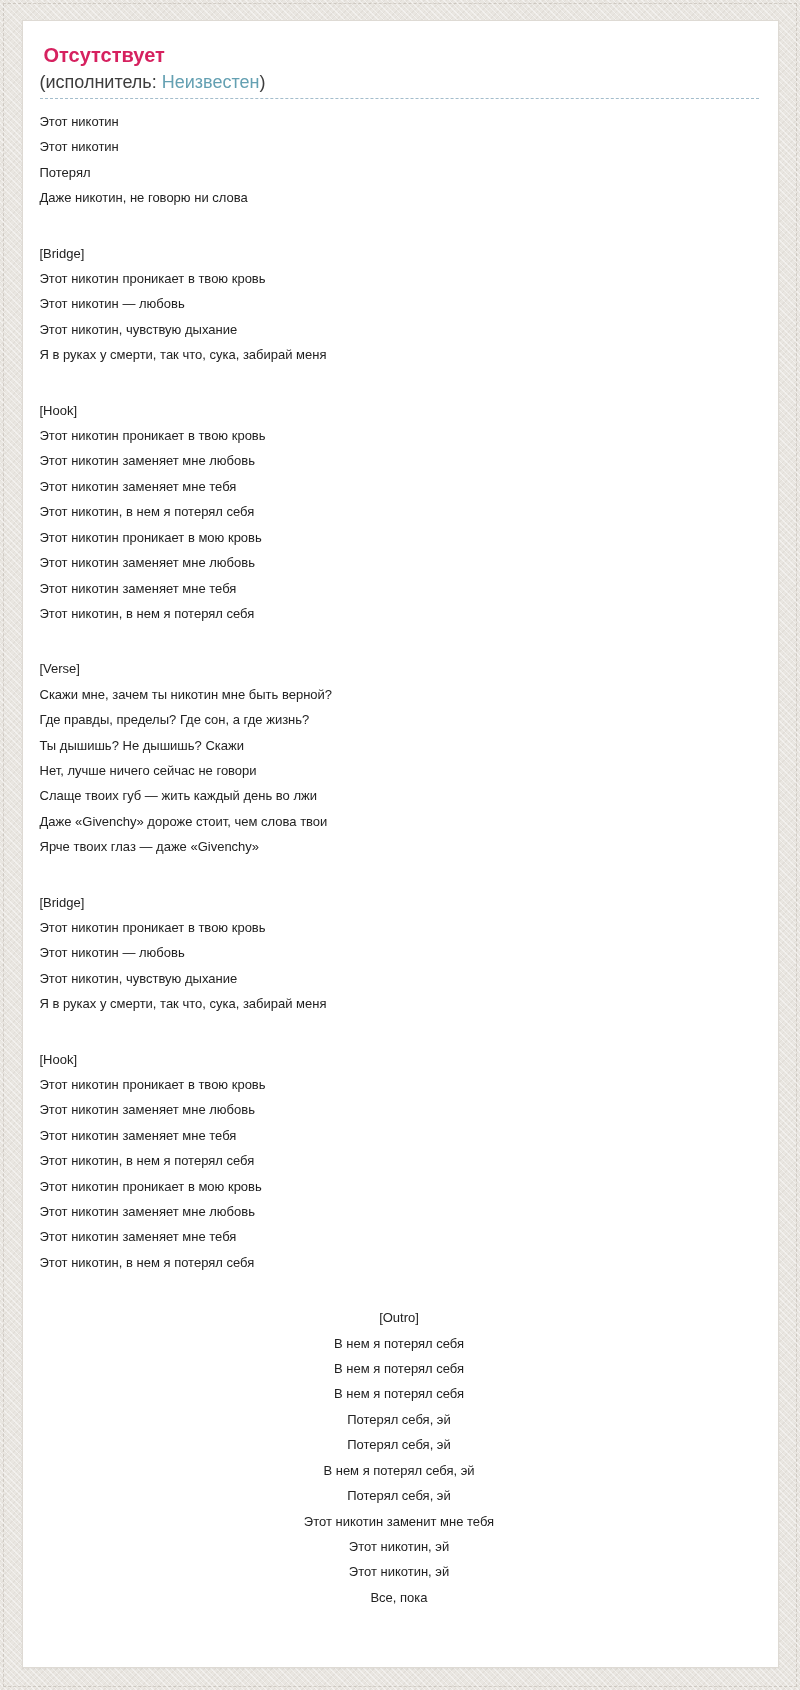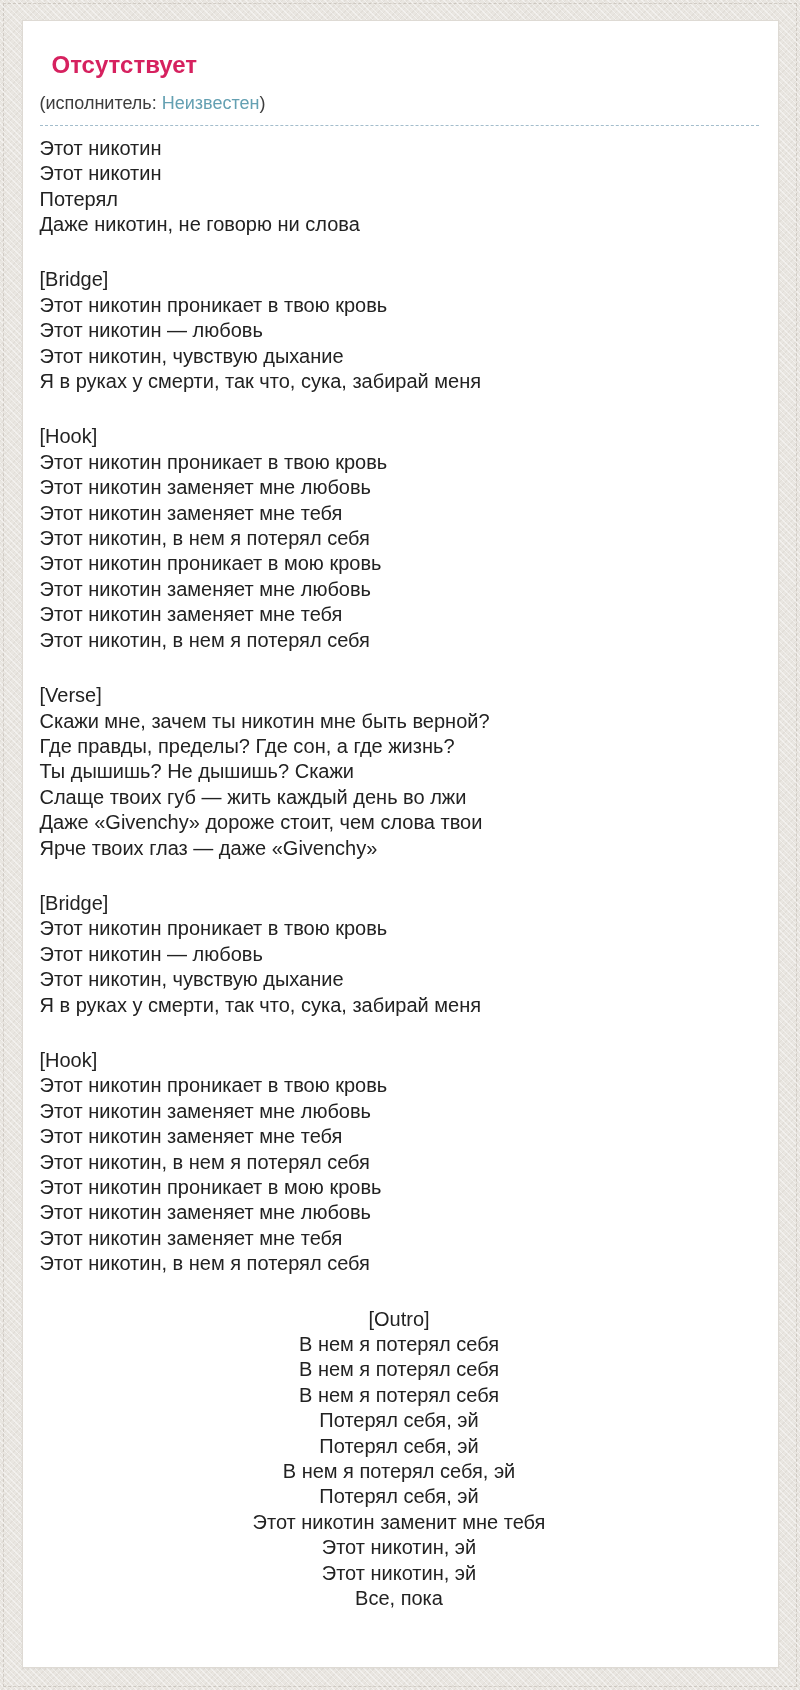--- a/index.html
+++ b/index.html
@@ -33,42 +33,42 @@
     position: relative;
     width: 757px;
     min-height: 1648px;
     margin: 20px auto 21px;
     background: var(--card-bg);
     border: 1px solid var(--card-border);
     box-shadow: 0 1px 2px rgba(0,0,0,.05);
     padding: 18px 19px 36px 17px;
   }
   h1.page-title {
-    margin: 12px;
-    font-size: 24px;
+    margin: 4px;
+    font-size: 20px;
     line-height: 1.2;
     font-weight: bold;
     color: var(--title);
   }
   .artist-line {
     font-size: 18px;
     line-height: 22px;
     color: #3d3d3d;
-    padding-bottom: 11px;
+    padding-bottom: 5px;
     border-bottom: 1px dashed var(--separator);
     white-space: pre-wrap;
   }
   .artist-line a {
     color: var(--link);
     text-decoration: none;
     cursor: pointer;
   }
   .lyrics {
     margin-top: 10px;
-    font-size: 20px;
+    font-size: 13px;
     line-height: 25.4px;
     color: var(--text);
   }
   .section { margin-bottom: 30px; }
   .section:last-child { margin-bottom: 12px; text-align: center; }
   .line { white-space: pre-wrap; }
 </style>
 </head>
 <body>
 
@@ -102,20 +102,21 @@
         <div class="line">Этот никотин проникает в мою кровь</div>
         <div class="line">Этот никотин заменяет мне любовь</div>
         <div class="line">Этот никотин заменяет мне тебя</div>
         <div class="line">Этот никотин, в нем я потерял себя</div>
       </div>
       <div class="section">
         <div class="line">[Verse]</div>
         <div class="line">Скажи мне, зачем ты никотин мне быть верной?</div>
         <div class="line">Где правды, пределы? Где сон, а где жизнь?</div>
         <div class="line">Ты дышишь? Не дышишь? Скажи</div>
+        <div class="line">Нет, лучше ничего сейчас не говори</div>
         <div class="line">Слаще твоих губ — жить каждый день во лжи</div>
         <div class="line">Даже «Givenchy» дороже стоит, чем слова твои</div>
         <div class="line">Ярче твоих глаз — даже «Givenchy»</div>
       </div>
       <div class="section">
         <div class="line">[Bridge]</div>
         <div class="line">Этот никотин проникает в твою кровь</div>
         <div class="line">Этот никотин — любовь</div>
         <div class="line">Этот никотин, чувствую дыхание</div>
         <div class="line">Я в руках у смерти, так что, сука, забирай меня</div>

